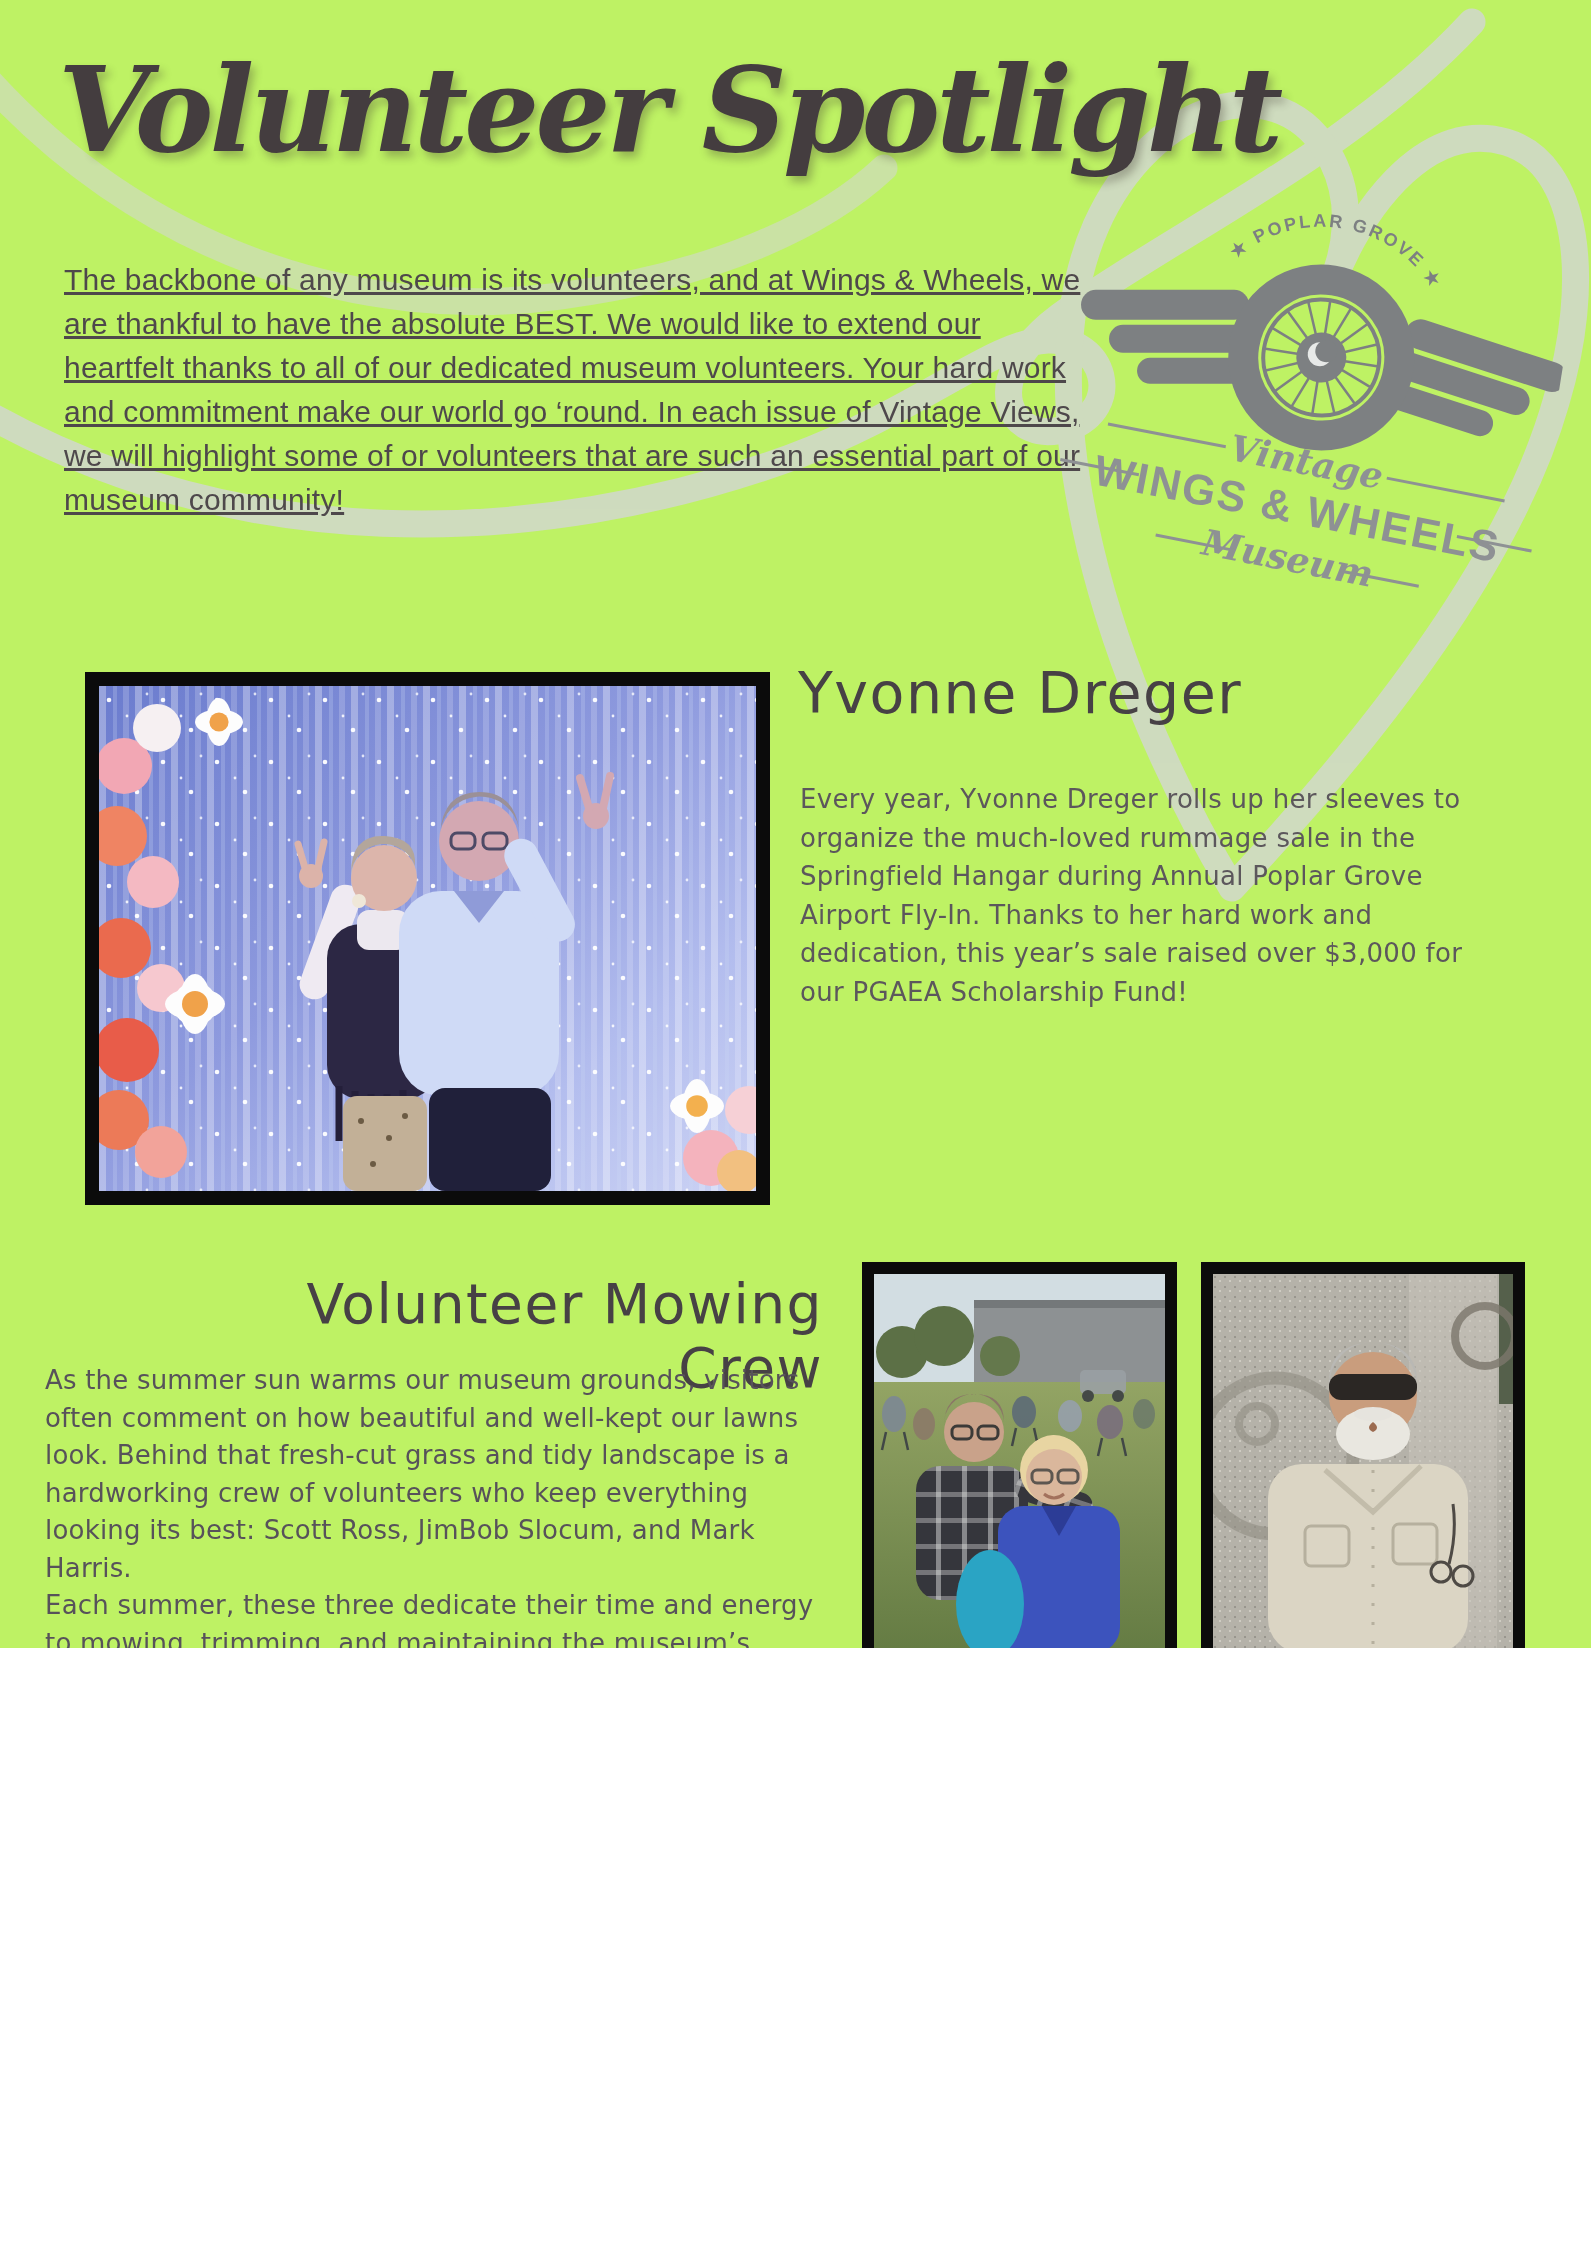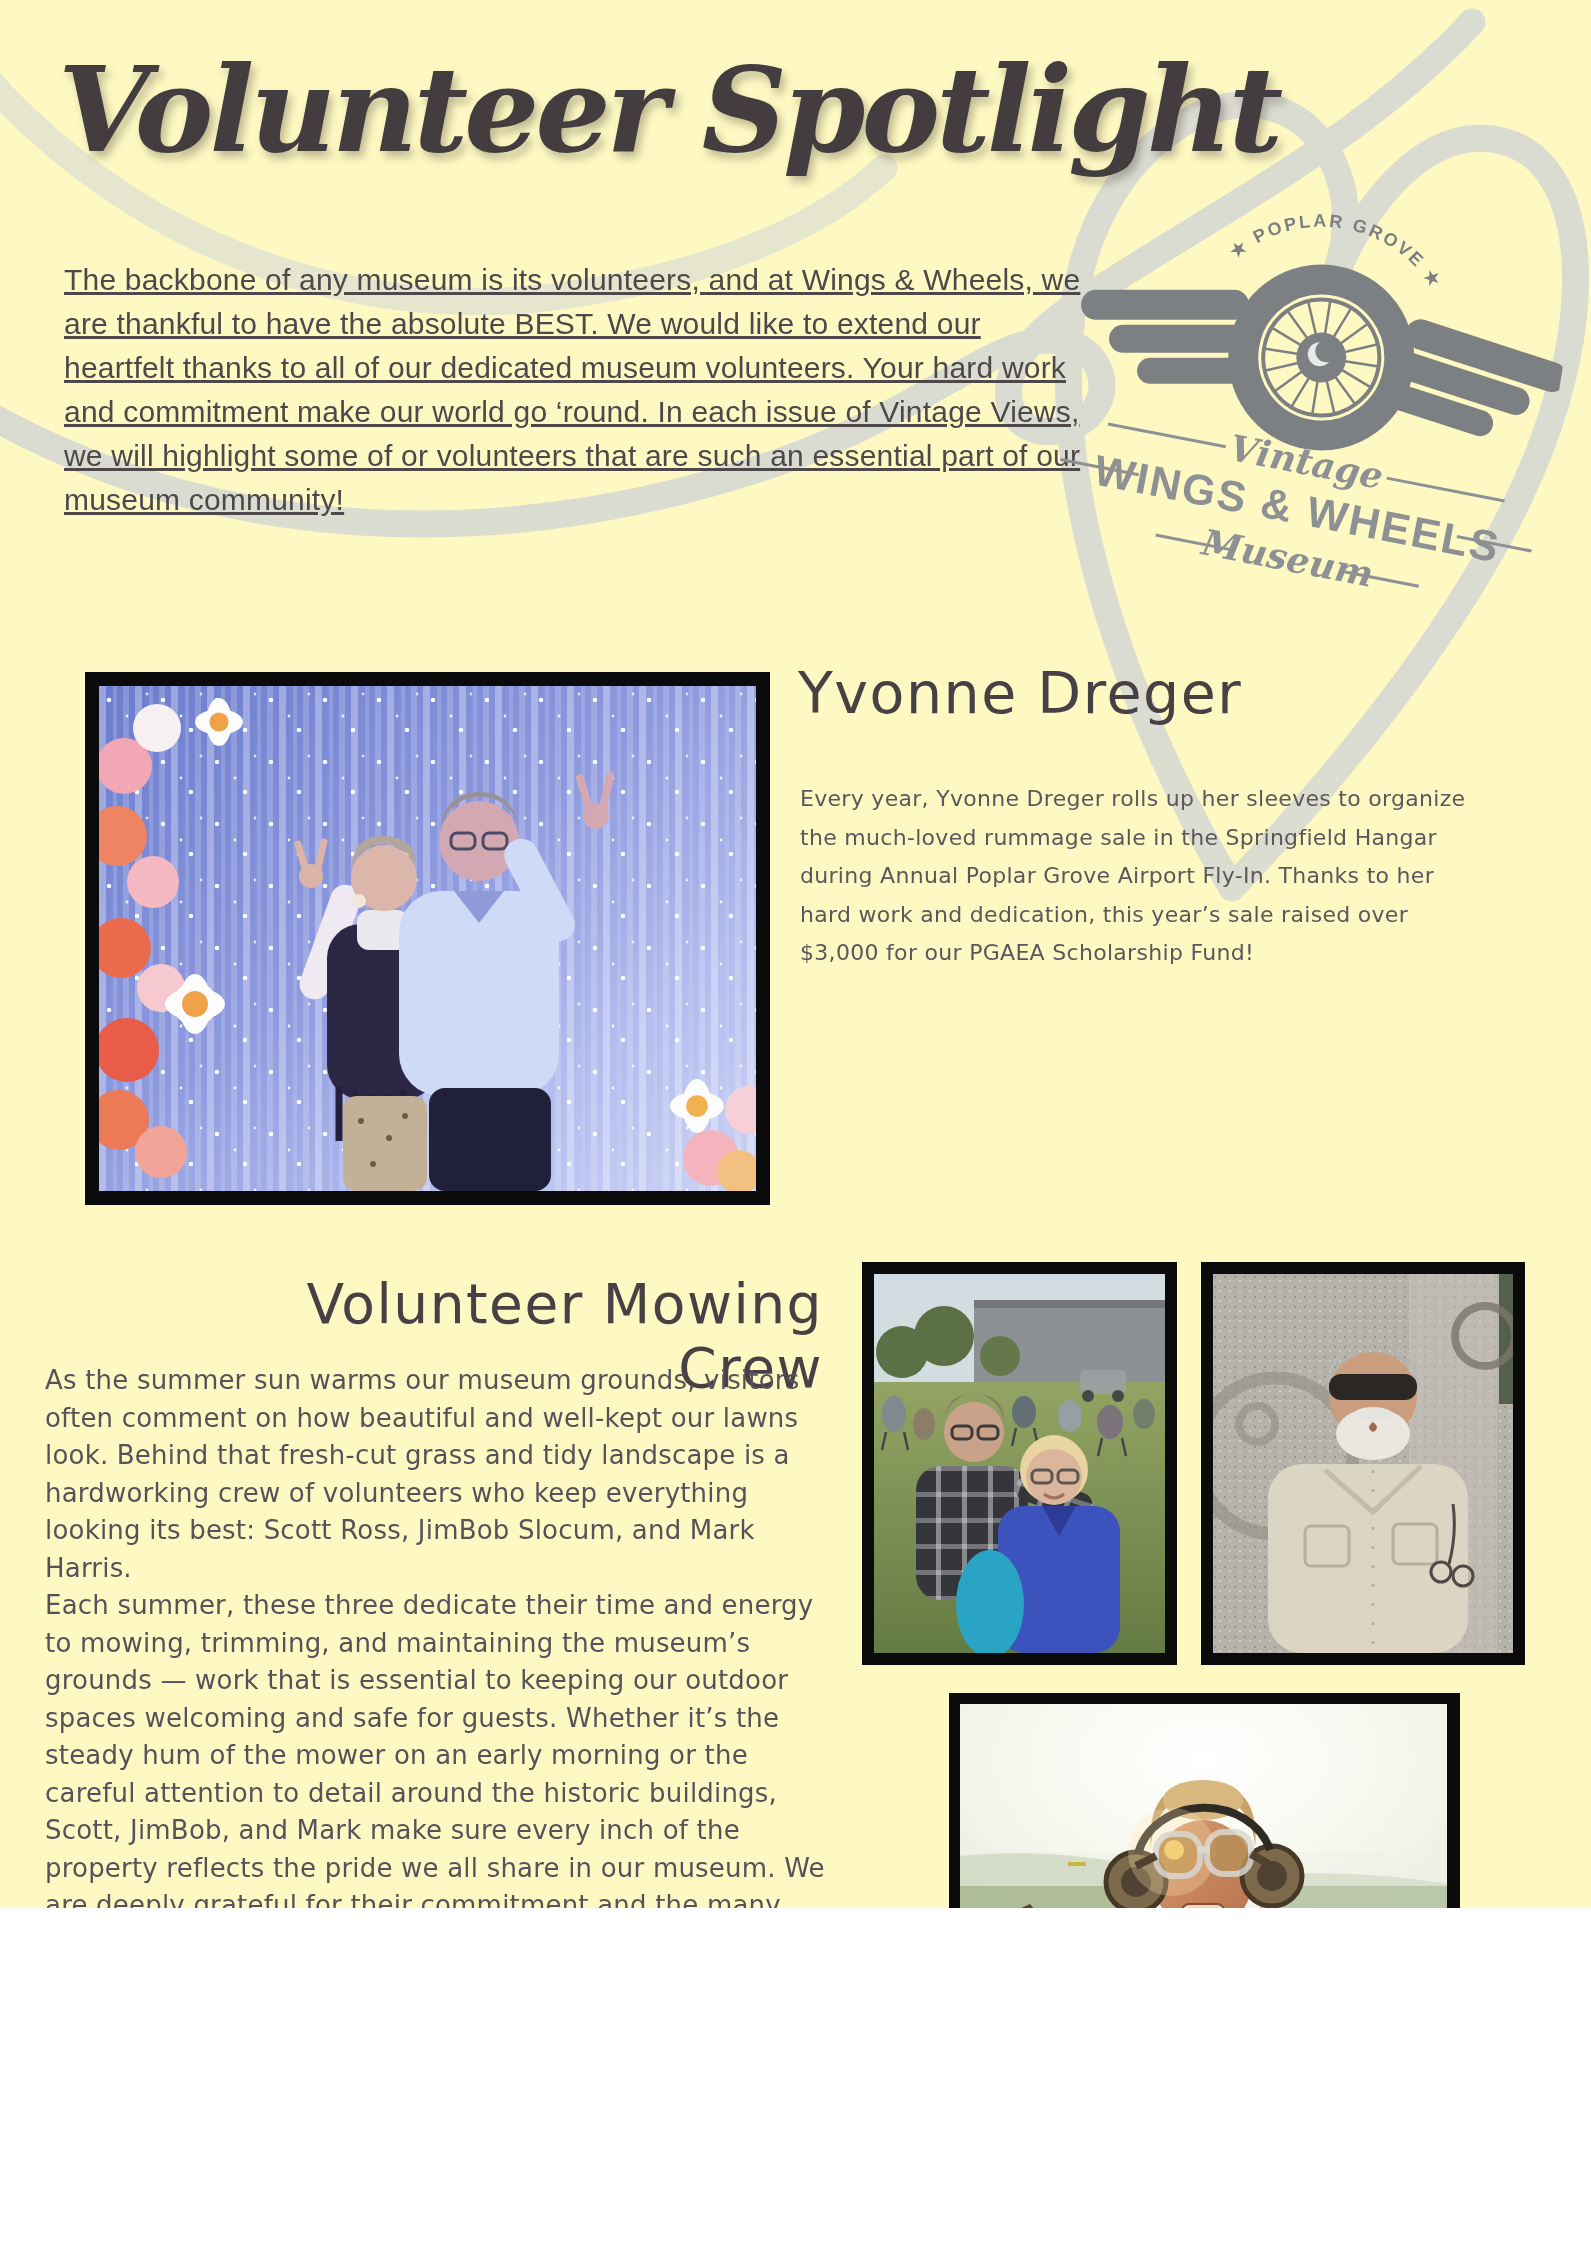--- a/index.html
+++ b/index.html
@@ -1,29 +1,29 @@
 <!DOCTYPE html>
 <html><head>
 <meta charset="utf-8">
 <style>
   html,body{margin:0;padding:0;}
   body{width:1591px;height:2250px;font-family:"Liberation Sans",sans-serif;}
-  .page{position:relative;width:1591px;height:1908px;background:#fef9c3;overflow:hidden;}
+  .page{position:relative;width:1591px;height:1648px;background:#bef264;overflow:hidden;}
   .deco{position:absolute;left:0;top:0;pointer-events:none;}
   .title{position:absolute;left:58px;top:40px;margin:0;font-family:"DejaVu Serif",serif;
          font-style:italic;font-weight:bold;font-size:118px;letter-spacing:-4px;color:#443d3f;
          text-shadow:4px 6px 9px rgba(60,50,45,.32);white-space:nowrap;}
   .intro{position:absolute;left:64px;top:258px;width:1020px;margin:0;font-size:30px;
          line-height:44px;color:#4e484b;letter-spacing:.2px;text-decoration:underline;}
   .logo-wrap{position:absolute;left:1062px;top:188px;width:492px;height:430px;
          transform:rotate(9deg);transform-origin:50% 50%;}
   .hand{font-family:"DejaVu Sans",sans-serif;color:#474145;letter-spacing:1.5px;}
   .yv-head{position:absolute;left:798px;top:660px;font-size:57px;}
   .yv-p{position:absolute;left:800px;width:692px;margin:0;font-family:"DejaVu Sans",sans-serif;
-        font-size:22px;line-height:38.5px;color:#5c575c;letter-spacing:.3px;}
+        font-size:26px;line-height:38.5px;color:#5c575c;letter-spacing:.3px;}
   .yv-p1{top:780px;}
   .yv-p2{top:1024px;}
   .mow-head{position:absolute;left:195px;width:628px;top:1272px;text-align:right;font-size:55px;}
   .mow-body{position:absolute;left:45px;width:792px;top:1362px;text-align:left;}
   .mow-body p{margin:0;font-family:"DejaVu Sans",sans-serif;font-size:26px;line-height:37.5px;
         color:#57525a;letter-spacing:.2px;}
   .photo{position:absolute;background:#0b0b0b;box-sizing:border-box;}
   .photo > svg{display:block;}
   .ph-yvonne{left:85px;top:672px;width:685px;height:533px;padding:14px;}
   .ph-couple{left:862px;top:1262px;width:315px;height:403px;padding:12px;}

